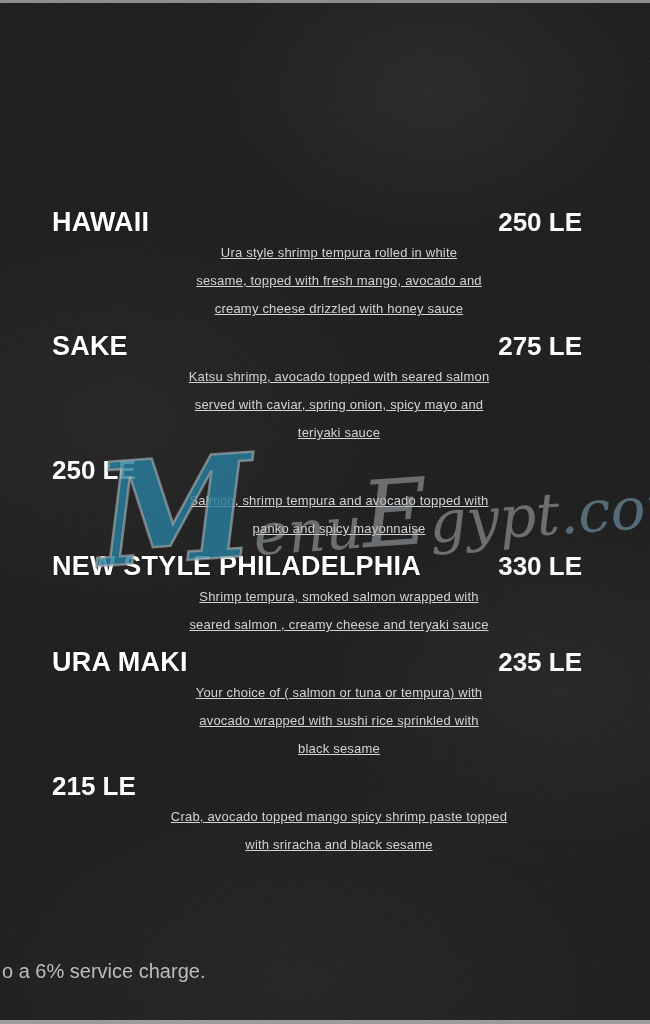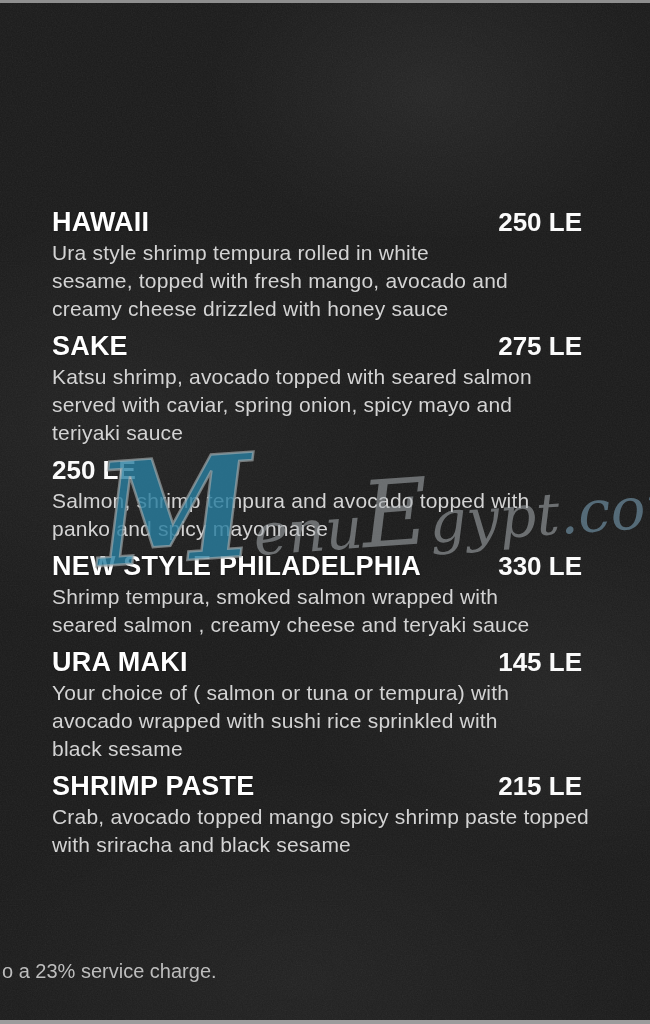--- a/index.html
+++ b/index.html
@@ -7,20 +7,21 @@
     position:relative;
     width:650px; height:1024px;
     overflow:hidden;
     font-family:"Liberation Sans", sans-serif;
     background:
       radial-gradient(ellipse 320px 220px at 430px 90px,  rgba(255,255,255,0.05), transparent 70%),
       radial-gradient(ellipse 420px 300px at 120px 420px, rgba(255,255,255,0.035), transparent 70%),
       radial-gradient(ellipse 380px 260px at 560px 690px, rgba(255,255,255,0.04), transparent 70%),
       radial-gradient(ellipse 500px 300px at 300px 980px, rgba(255,255,255,0.03), transparent 70%),
       #1b1b1b;
+    text-align: center;
   }
   .texture {
     position:absolute; left:0; top:0; width:650px; height:1024px;
     z-index:1; pointer-events:none;
   }
   .edge-top {
     position:absolute; left:0; top:0; width:650px; height:3px;
     background:#8f8f8f; z-index:6;
   }
   .edge-bottom {
@@ -38,22 +39,22 @@
   .item-name {
     font-size:27px; font-weight:bold; color:#ffffff;
     line-height:33px; letter-spacing:0.2px;
     text-shadow:0 0 2px rgba(0,0,0,0.6);
   }
   .item-price {
     font-size:26px; font-weight:bold; color:#fbfbfb;
     line-height:33px; white-space:nowrap;
   }
   .item-desc {
-    font-size:21px; color:#d3d3d3; line-height:28px;
-    white-space:pre-line; letter-spacing:0.2px;
+    font-size:13px; color:#d3d3d3; line-height:28px;
+    white-space:pre-line; letter-spacing:0.2px;text-decoration:underline;
   }
   .footer-note {
     position:absolute; left:2px; top:960px; z-index:2;
     font-size:20px; color:#bdbdbd;
   }
   .watermark {
     position:absolute; left:96px; top:424px; z-index:5;
     display:flex; align-items:baseline;
     transform:rotate(-4deg);
     font-family:"DejaVu Serif", serif; font-style:italic;
@@ -119,45 +120,44 @@
         <span class="item-name">NEW STYLE PHILADELPHIA</span>
         <span class="item-price">330 LE</span>
       </div>
       <div class="item-desc">Shrimp tempura, smoked salmon wrapped with
 seared salmon , creamy cheese and teryaki sauce</div>
     </div>
 
     <div class="item">
       <div class="item-row">
         <span class="item-name">URA MAKI</span>
-        <span class="item-price">145 LE</span>
+        <span class="item-price">235 LE</span>
       </div>
       <div class="item-desc">Your choice of ( salmon or tuna or tempura) with
 avocado wrapped with sushi rice sprinkled with
 black sesame</div>
     </div>
 
     <div class="item">
       <div class="item-row">
-        <span class="item-name">SHRIMP PASTE</span>
         <span class="item-price">215 LE</span>
       </div>
       <div class="item-desc">Crab, avocado topped mango spicy shrimp paste topped
 with sriracha and black sesame</div>
     </div>
 
     <div class="item">
     </div>
   </div>
 
   <div class="watermark">
     <span class="wm-m">M</span>
     <span class="wm-enu">enu</span>
     <span class="wm-e">E</span>
     <span class="wm-gypt">gypt</span>
     <span class="wm-com">.com</span>
   </div>
 
-  <div class="footer-note">o a 23% service charge.</div>
+  <div class="footer-note">o a 6% service charge.</div>
 
   <div class="edge-bottom"></div>
 
 </div>
 
 </body></html>

